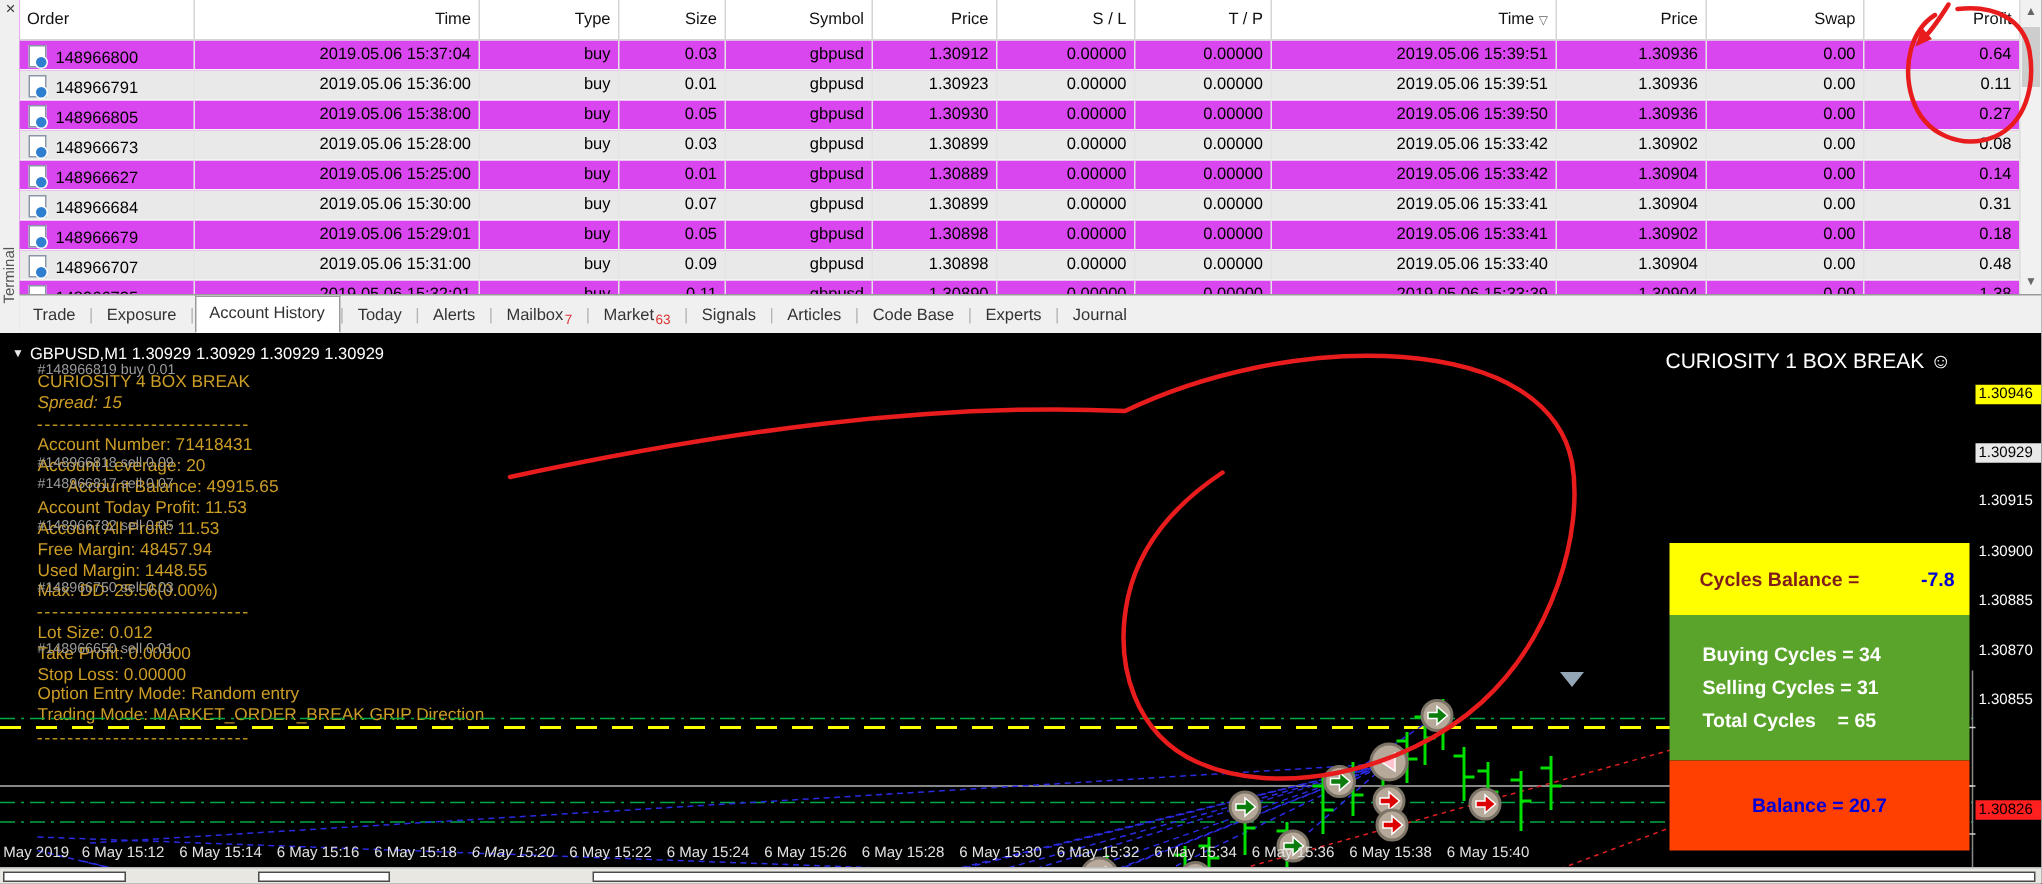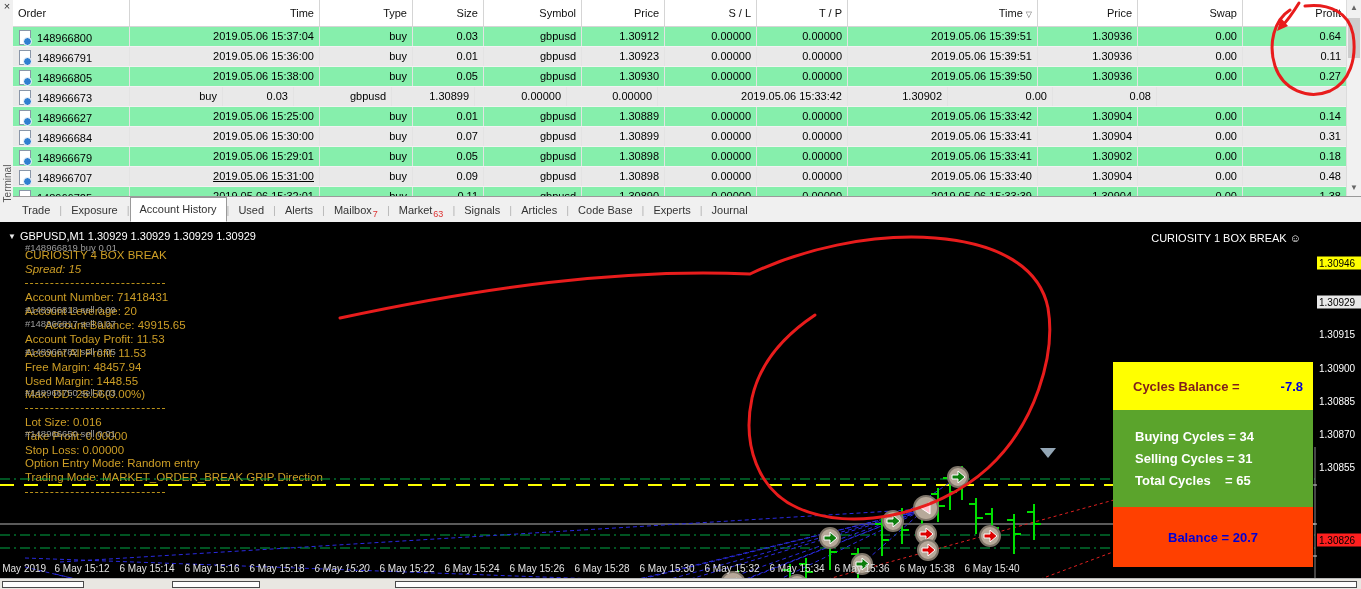--- a/index.html
+++ b/index.html
@@ -4,21 +4,21 @@
 <style>
   html,body{margin:0;padding:0;background:#c9c9c9;}
   #root{position:relative;width:1361px;height:589px;overflow:hidden;background:#fff;
         font-family:"Liberation Sans",sans-serif;-webkit-font-smoothing:antialiased;}
   
   #leftstrip{position:absolute;left:0;top:0;width:13px;height:222px;background:#f0f0f0;border-right:1px solid #d9d9d9;}
   #close-x{position:absolute;left:1px;top:0;width:12px;height:13px;font-size:11px;line-height:13px;color:#333;text-align:center;cursor:default;}
   #terminal-label{position:absolute;left:-28px;top:178px;width:70px;transform:rotate(-90deg);transform-origin:center;
         font-size:10px;color:#555;text-align:center;}
   
-  #table-region{position:absolute;left:13px;top:0;width:1334px;height:196px;background:#86efac;overflow:hidden;}
+  #table-region{position:absolute;left:13px;top:0;width:1334px;height:196px;background:#d946ef;overflow:hidden;}
   .trow{position:relative;display:flex;height:19px;border-bottom:1px solid #f2f2f2;}
   .trow.alt{background:#e9e9e9;}
   .tcell{font-size:11px;line-height:19px;color:#000;border-right:1px solid #e3e3e3;box-sizing:border-box;
          padding:0 5px;white-space:nowrap;overflow:hidden;}
   .tcell.right{text-align:right;}
   #thead{position:relative;display:flex;height:26px;background:#fff;border-bottom:1px solid #d5d5d5;}
   #thead .tcell{line-height:26px;color:#111;border-right:1px solid #d5d5d5;}
   .docicon{display:inline-block;position:relative;width:10px;height:13px;background:#fff;border:1px solid #8a96a8;
            margin:3px 6px -3px 1px;}
   .docicon::after{content:"";position:absolute;right:-2px;bottom:-2px;width:7px;height:7px;border-radius:50%;
@@ -33,21 +33,21 @@
           border-top:1px solid #9a9a9a;display:flex;align-items:center;font-size:11px;color:#333;}
   .tab{padding:0 9px;height:24px;line-height:24px;white-space:nowrap;cursor:default;}
   .tab.active{background:#fff;border:1px solid #9a9a9a;border-bottom:1px solid #fff;height:25px;line-height:23px;
           margin-top:-2px;box-sizing:border-box;}
   .tabsep{color:#b5b5b5;}
   .tabbadge{color:#d33;font-size:9px;vertical-align:-3px;margin-left:1px;}
   
   #chart{position:absolute;left:0;top:222px;width:1361px;height:356px;background:#000;overflow:hidden;}
   #chart-title{position:absolute;left:8px;top:8px;font-size:11px;color:#fff;white-space:nowrap;}
   #chart-title .tri{font-size:8px;vertical-align:1px;margin-right:4px;color:#e8e8e8;}
-  #corner-label{position:absolute;right:60px;top:10px;font-size:11px;color:#fff;white-space:nowrap;}
+  #corner-label{position:absolute;right:60px;top:10px;font-size:14px;color:#fff;white-space:nowrap;}
   .infoline{position:absolute;left:25px;transform:translateY(-50%);font-size:11.5px;color:#cd9e26;white-space:nowrap;}
   .infodiv{position:absolute;left:25px;width:140px;border-top:1px dashed #b8901a;}
   .orderlabel{position:absolute;left:25px;transform:translateY(-50%);font-size:9.5px;color:#9b9b9b;white-space:nowrap;}
   .pricelabel{position:absolute;left:1319px;width:42px;font-size:10px;color:#fff;transform:translateY(-50%);
               text-align:left;white-space:nowrap;}
   .pricelabel.hl{color:#000;padding:1px 2px;left:1317px;}
   .timelabel{position:absolute;transform:translateX(-50%);top:341px;font-size:10px;color:#e2e2e2;white-space:nowrap;}
   
   .panelbox{position:absolute;box-sizing:border-box;}
   #box-yellow .lbl{position:absolute;left:20px;top:50%;transform:translateY(-50%);font-size:13px;font-weight:bold;color:#7f1d1d;}
@@ -124,20 +124,21 @@
           <div class="tcell right" style="width: 83px; flex: 0 0 auto;">1.30930</div>
           <div class="tcell right" style="width: 92px; flex: 0 0 auto;">0.00000</div>
           <div class="tcell right" style="width: 91px; flex: 0 0 auto;">0.00000</div>
           <div class="tcell right" style="width: 190px; flex: 0 0 auto;">2019.05.06 15:39:50</div>
           <div class="tcell right" style="width: 100px; flex: 0 0 auto;">1.30936</div>
           <div class="tcell right" style="width: 105px; flex: 0 0 auto;">0.00</div>
           <div class="tcell right" style="width: 104px; flex: 0 0 auto;">0.27</div>
         </div>
         <div class="trow alt">
           <div class="tcell" style="width: 117px; flex: 0 0 auto;"><span class="docicon"></span>148966673</div>
+          <div class="tcell right" style="width: 190px; flex: 0 0 auto;">2019.05.06 15:28:00</div>
           <div class="tcell right" style="width: 93px; flex: 0 0 auto;">buy</div>
           <div class="tcell right" style="width: 71px; flex: 0 0 auto;">0.03</div>
           <div class="tcell right" style="width: 98px; flex: 0 0 auto;">gbpusd</div>
           <div class="tcell right" style="width: 83px; flex: 0 0 auto;">1.30899</div>
           <div class="tcell right" style="width: 92px; flex: 0 0 auto;">0.00000</div>
           <div class="tcell right" style="width: 91px; flex: 0 0 auto;">0.00000</div>
           <div class="tcell right" style="width: 190px; flex: 0 0 auto;">2019.05.06 15:33:42</div>
           <div class="tcell right" style="width: 100px; flex: 0 0 auto;">1.30902</div>
           <div class="tcell right" style="width: 105px; flex: 0 0 auto;">0.00</div>
           <div class="tcell right" style="width: 104px; flex: 0 0 auto;">0.08</div>
@@ -179,21 +180,21 @@
           <div class="tcell right" style="width: 83px; flex: 0 0 auto;">1.30898</div>
           <div class="tcell right" style="width: 92px; flex: 0 0 auto;">0.00000</div>
           <div class="tcell right" style="width: 91px; flex: 0 0 auto;">0.00000</div>
           <div class="tcell right" style="width: 190px; flex: 0 0 auto;">2019.05.06 15:33:41</div>
           <div class="tcell right" style="width: 100px; flex: 0 0 auto;">1.30902</div>
           <div class="tcell right" style="width: 105px; flex: 0 0 auto;">0.00</div>
           <div class="tcell right" style="width: 104px; flex: 0 0 auto;">0.18</div>
         </div>
         <div class="trow alt">
           <div class="tcell" style="width: 117px; flex: 0 0 auto;"><span class="docicon"></span>148966707</div>
-          <div class="tcell right" style="width: 190px; flex: 0 0 auto; text-decoration: underline;">2019.05.06 15:31:00</div>
+          <div class="tcell right" style="width: 190px; flex: 0 0 auto;">2019.05.06 15:31:00</div>
           <div class="tcell right" style="width: 93px; flex: 0 0 auto;">buy</div>
           <div class="tcell right" style="width: 71px; flex: 0 0 auto;">0.09</div>
           <div class="tcell right" style="width: 98px; flex: 0 0 auto;">gbpusd</div>
           <div class="tcell right" style="width: 83px; flex: 0 0 auto;">1.30898</div>
           <div class="tcell right" style="width: 92px; flex: 0 0 auto;">0.00000</div>
           <div class="tcell right" style="width: 91px; flex: 0 0 auto;">0.00000</div>
           <div class="tcell right" style="width: 190px; flex: 0 0 auto;">2019.05.06 15:33:40</div>
           <div class="tcell right" style="width: 100px; flex: 0 0 auto;">1.30904</div>
           <div class="tcell right" style="width: 105px; flex: 0 0 auto;">0.00</div>
           <div class="tcell right" style="width: 104px; flex: 0 0 auto;">0.48</div>
@@ -221,21 +222,21 @@
     <div class="sbtn" style="bottom:0">▼</div>
   </div>
 
   <div id="tabbar">
       <div class="tab">Trade</div>
       <span class="tabsep">|</span>
       <div class="tab">Exposure</div>
       <span class="tabsep">|</span>
       <div class="tab active">Account History</div>
       <span class="tabsep">|</span>
-      <div class="tab">Used</div>
+      <div class="tab">Today</div>
       <span class="tabsep">|</span>
       <div class="tab">Alerts</div>
       <span class="tabsep">|</span>
       <div class="tab">Mailbox<span class="tabbadge">7</span></div>
       <span class="tabsep">|</span>
       <div class="tab">Market<span class="tabbadge">63</span></div>
       <span class="tabsep">|</span>
       <div class="tab">Signals</div>
       <span class="tabsep">|</span>
       <div class="tab">Articles</div>
@@ -256,21 +257,21 @@
         <div class="infodiv" style="top: 61px;"></div>
         <div class="infoline" style="top: 75px; text-align: center;">Account Number: 71418431</div>
         <div class="infoline" style="top: 89px;">Account Leverage: 20</div>
         <div class="infoline" style="top: 103px; padding-left: 20px;">Account Balance: 49915.65</div>
         <div class="infoline" style="top: 117px;">Account Today Profit: 11.53</div>
         <div class="infoline" style="top: 131px;">Account All Profit: 11.53</div>
         <div class="infoline" style="top: 145px;">Free Margin: 48457.94</div>
         <div class="infoline" style="top: 159px;">Used Margin: 1448.55</div>
         <div class="infoline" style="top: 172px;">Max. DD: 25.56(0.00%)</div>
         <div class="infodiv" style="top: 186px;"></div>
-        <div class="infoline" style="top: 200px;">Lot Size: 0.016</div>
+        <div class="infoline" style="top: 200px;">Lot Size: 0.012</div>
         <div class="infoline" style="top: 214px;">Take Profit: 0.00000</div>
         <div class="infoline" style="top: 228px;">Stop Loss: 0.00000</div>
         <div class="infoline" style="top: 241px;">Option Entry Mode:  Random entry</div>
         <div class="infoline" style="top: 255px;">Trading Mode: MARKET_ORDER_BREAK GRIP Direction</div>
         <div class="infodiv" style="top: 270px;"></div>
         <div class="orderlabel" style="top: 25px;">#148966819 buy 0.01</div>
         <div class="orderlabel" style="top: 87px;">#148966818 sell 0.09</div>
         <div class="orderlabel" style="top: 101px;">#148966817 sell 0.07</div>
         <div class="orderlabel" style="top: 129px;">#148966782 sell 0.05</div>
         <div class="orderlabel" style="top: 170px;">#148966750 sell 0.03</div>

